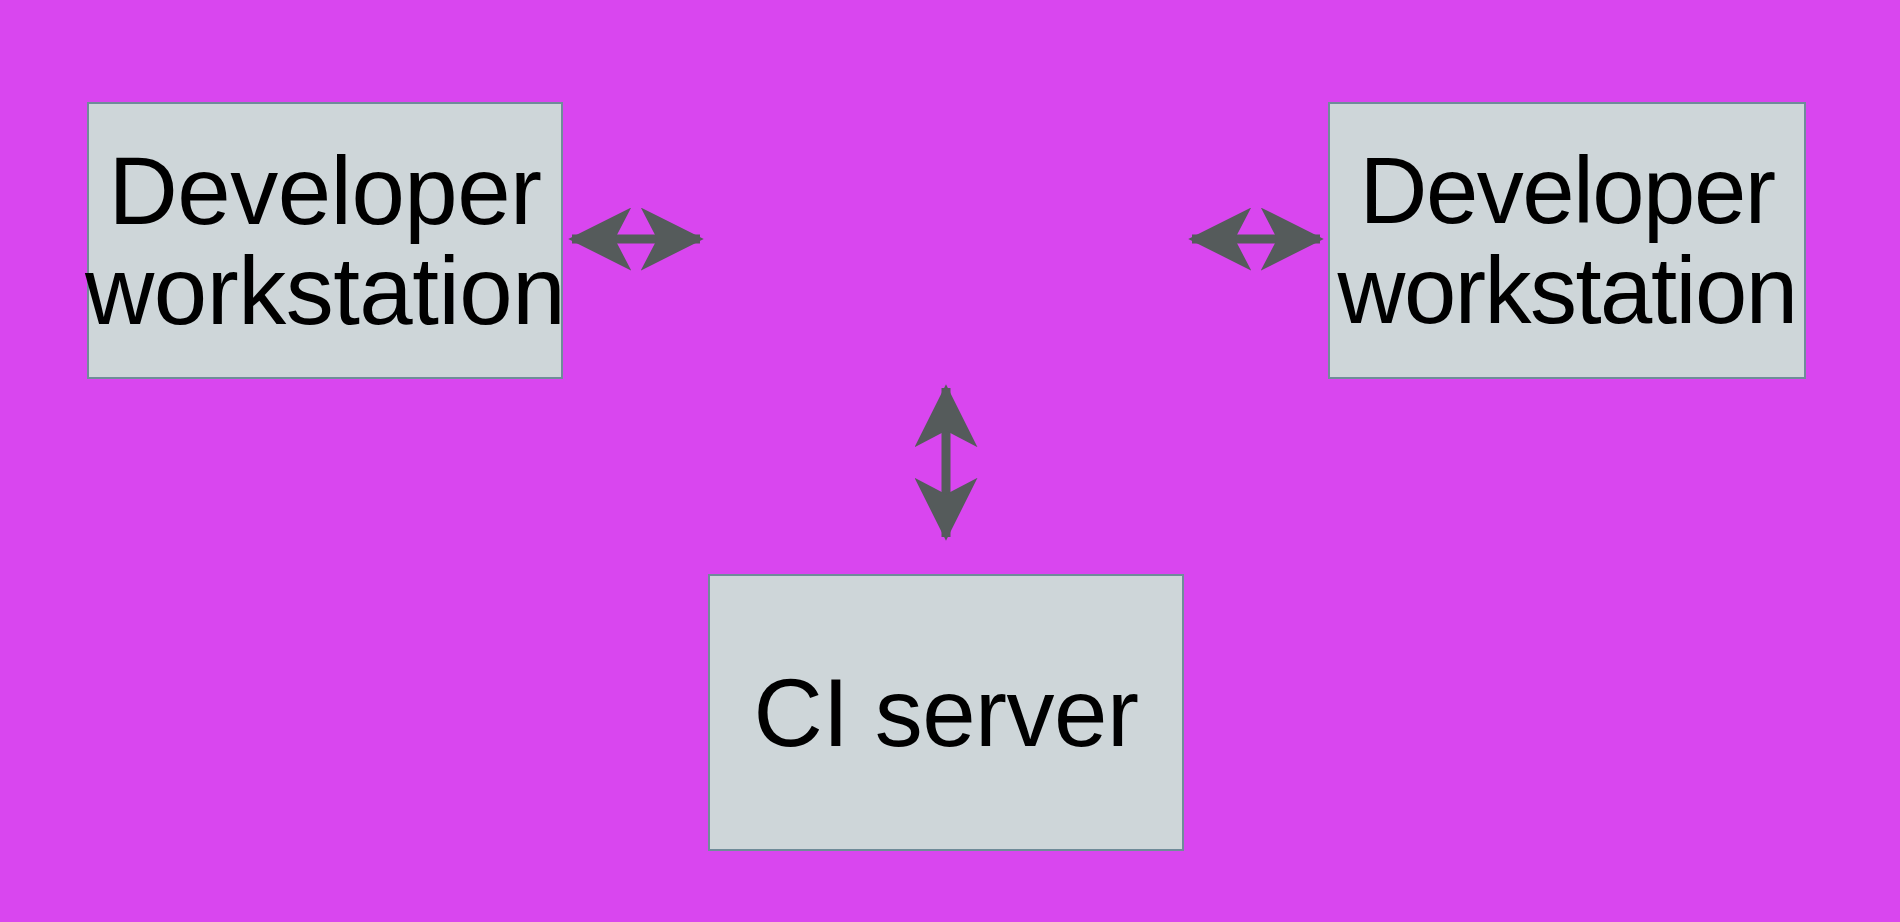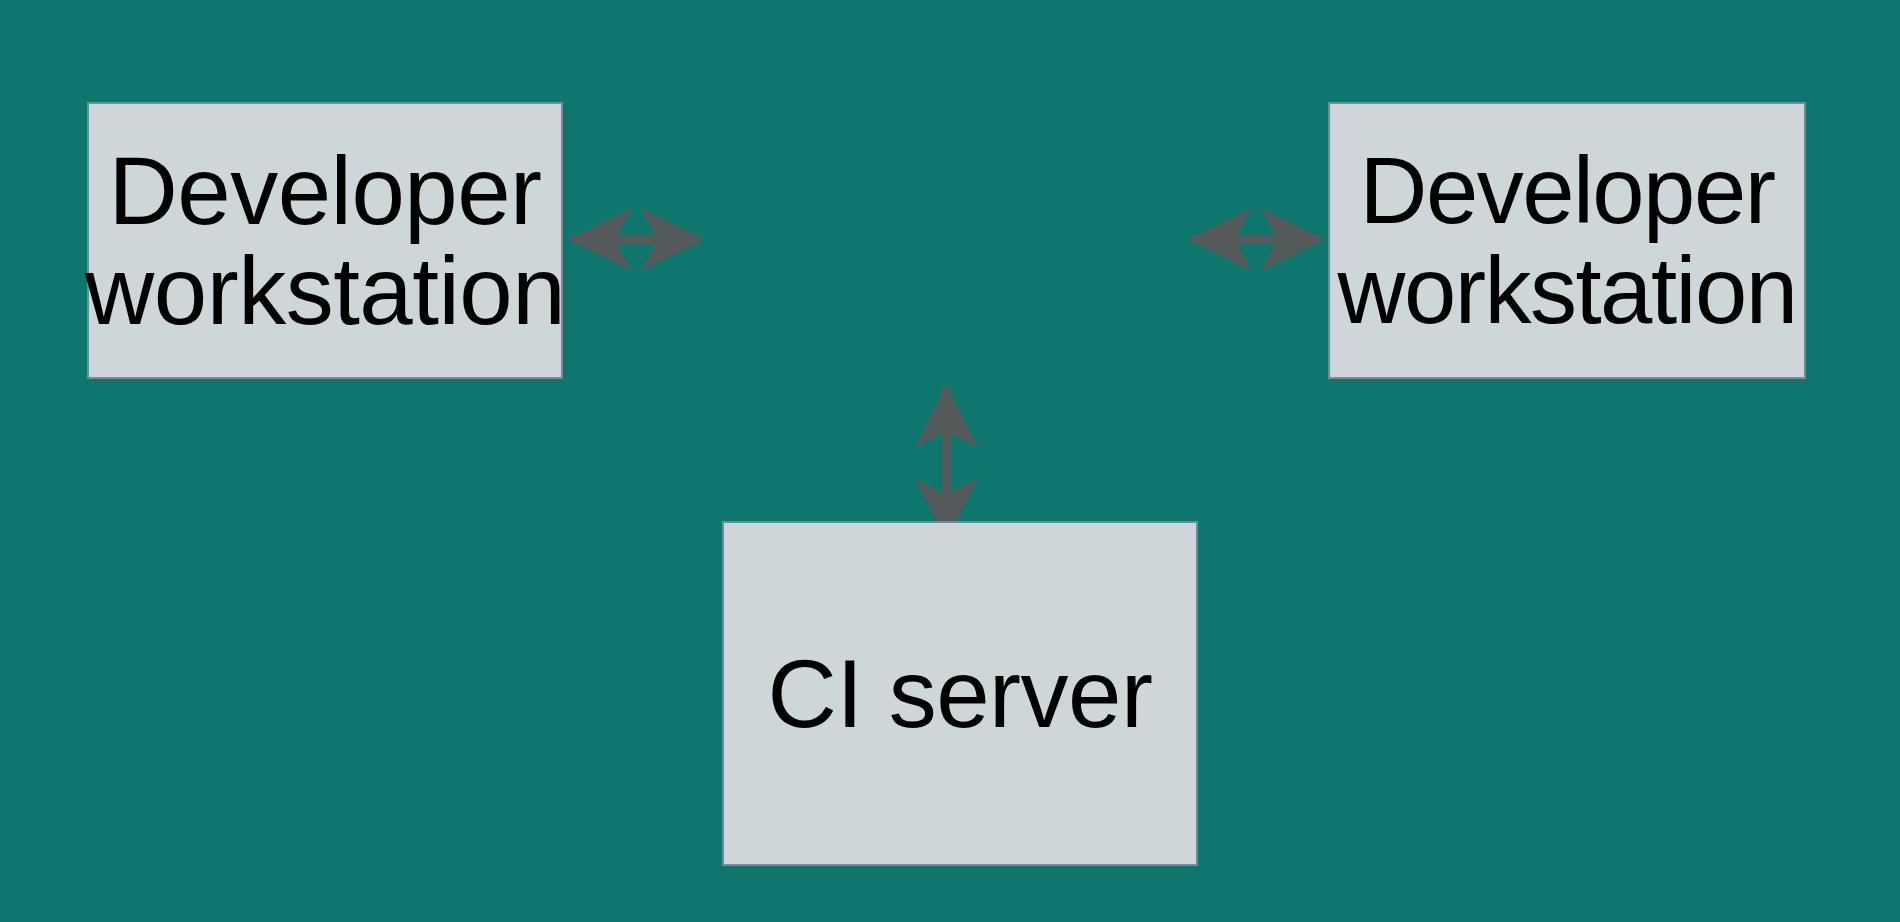--- a/index.html
+++ b/index.html
@@ -10,21 +10,21 @@
   }
   body {
     font-family: "Liberation Sans", sans-serif;
     -webkit-font-smoothing: antialiased;
   }
 
   #canvas {
     position: relative;
     width: 1900px;
     height: 922px;
-    background: #0f766e;
+    background: #d946ef;
     overflow: hidden;
   }
 
   .node {
     position: absolute;
     box-sizing: border-box;
     background: #ced6d9;
     border: 2px solid #6f8c99;
     display: flex;
     align-items: center;
@@ -40,21 +40,21 @@
     font-weight: 400;
     letter-spacing: -0.5px;
     white-space: pre-line;
     padding: 0 4px;
   }
 
   
   #node-dev-left  { left: 87px;  top: 102px; width: 476px; height: 277px; }
   #node-cache     { left: 708px; top: 102px; width: 476px; height: 277px; }
   #node-dev-right { left: 1328px;top: 102px; width: 478px; height: 277px; }
-  #node-ci        { left: 708px; top: 521px; width: 476px; height: 345px; margin-left: 14px; }
+  #node-ci        { left: 708px; top: 574px; width: 476px; height: 277px; }
 
   #node-dev-right .node-label { font-size: 94px; letter-spacing: -1.5px; }
 
   
   #connectors {
     position: absolute;
     left: 0;
     top: 0;
     width: 1900px;
     height: 922px;

